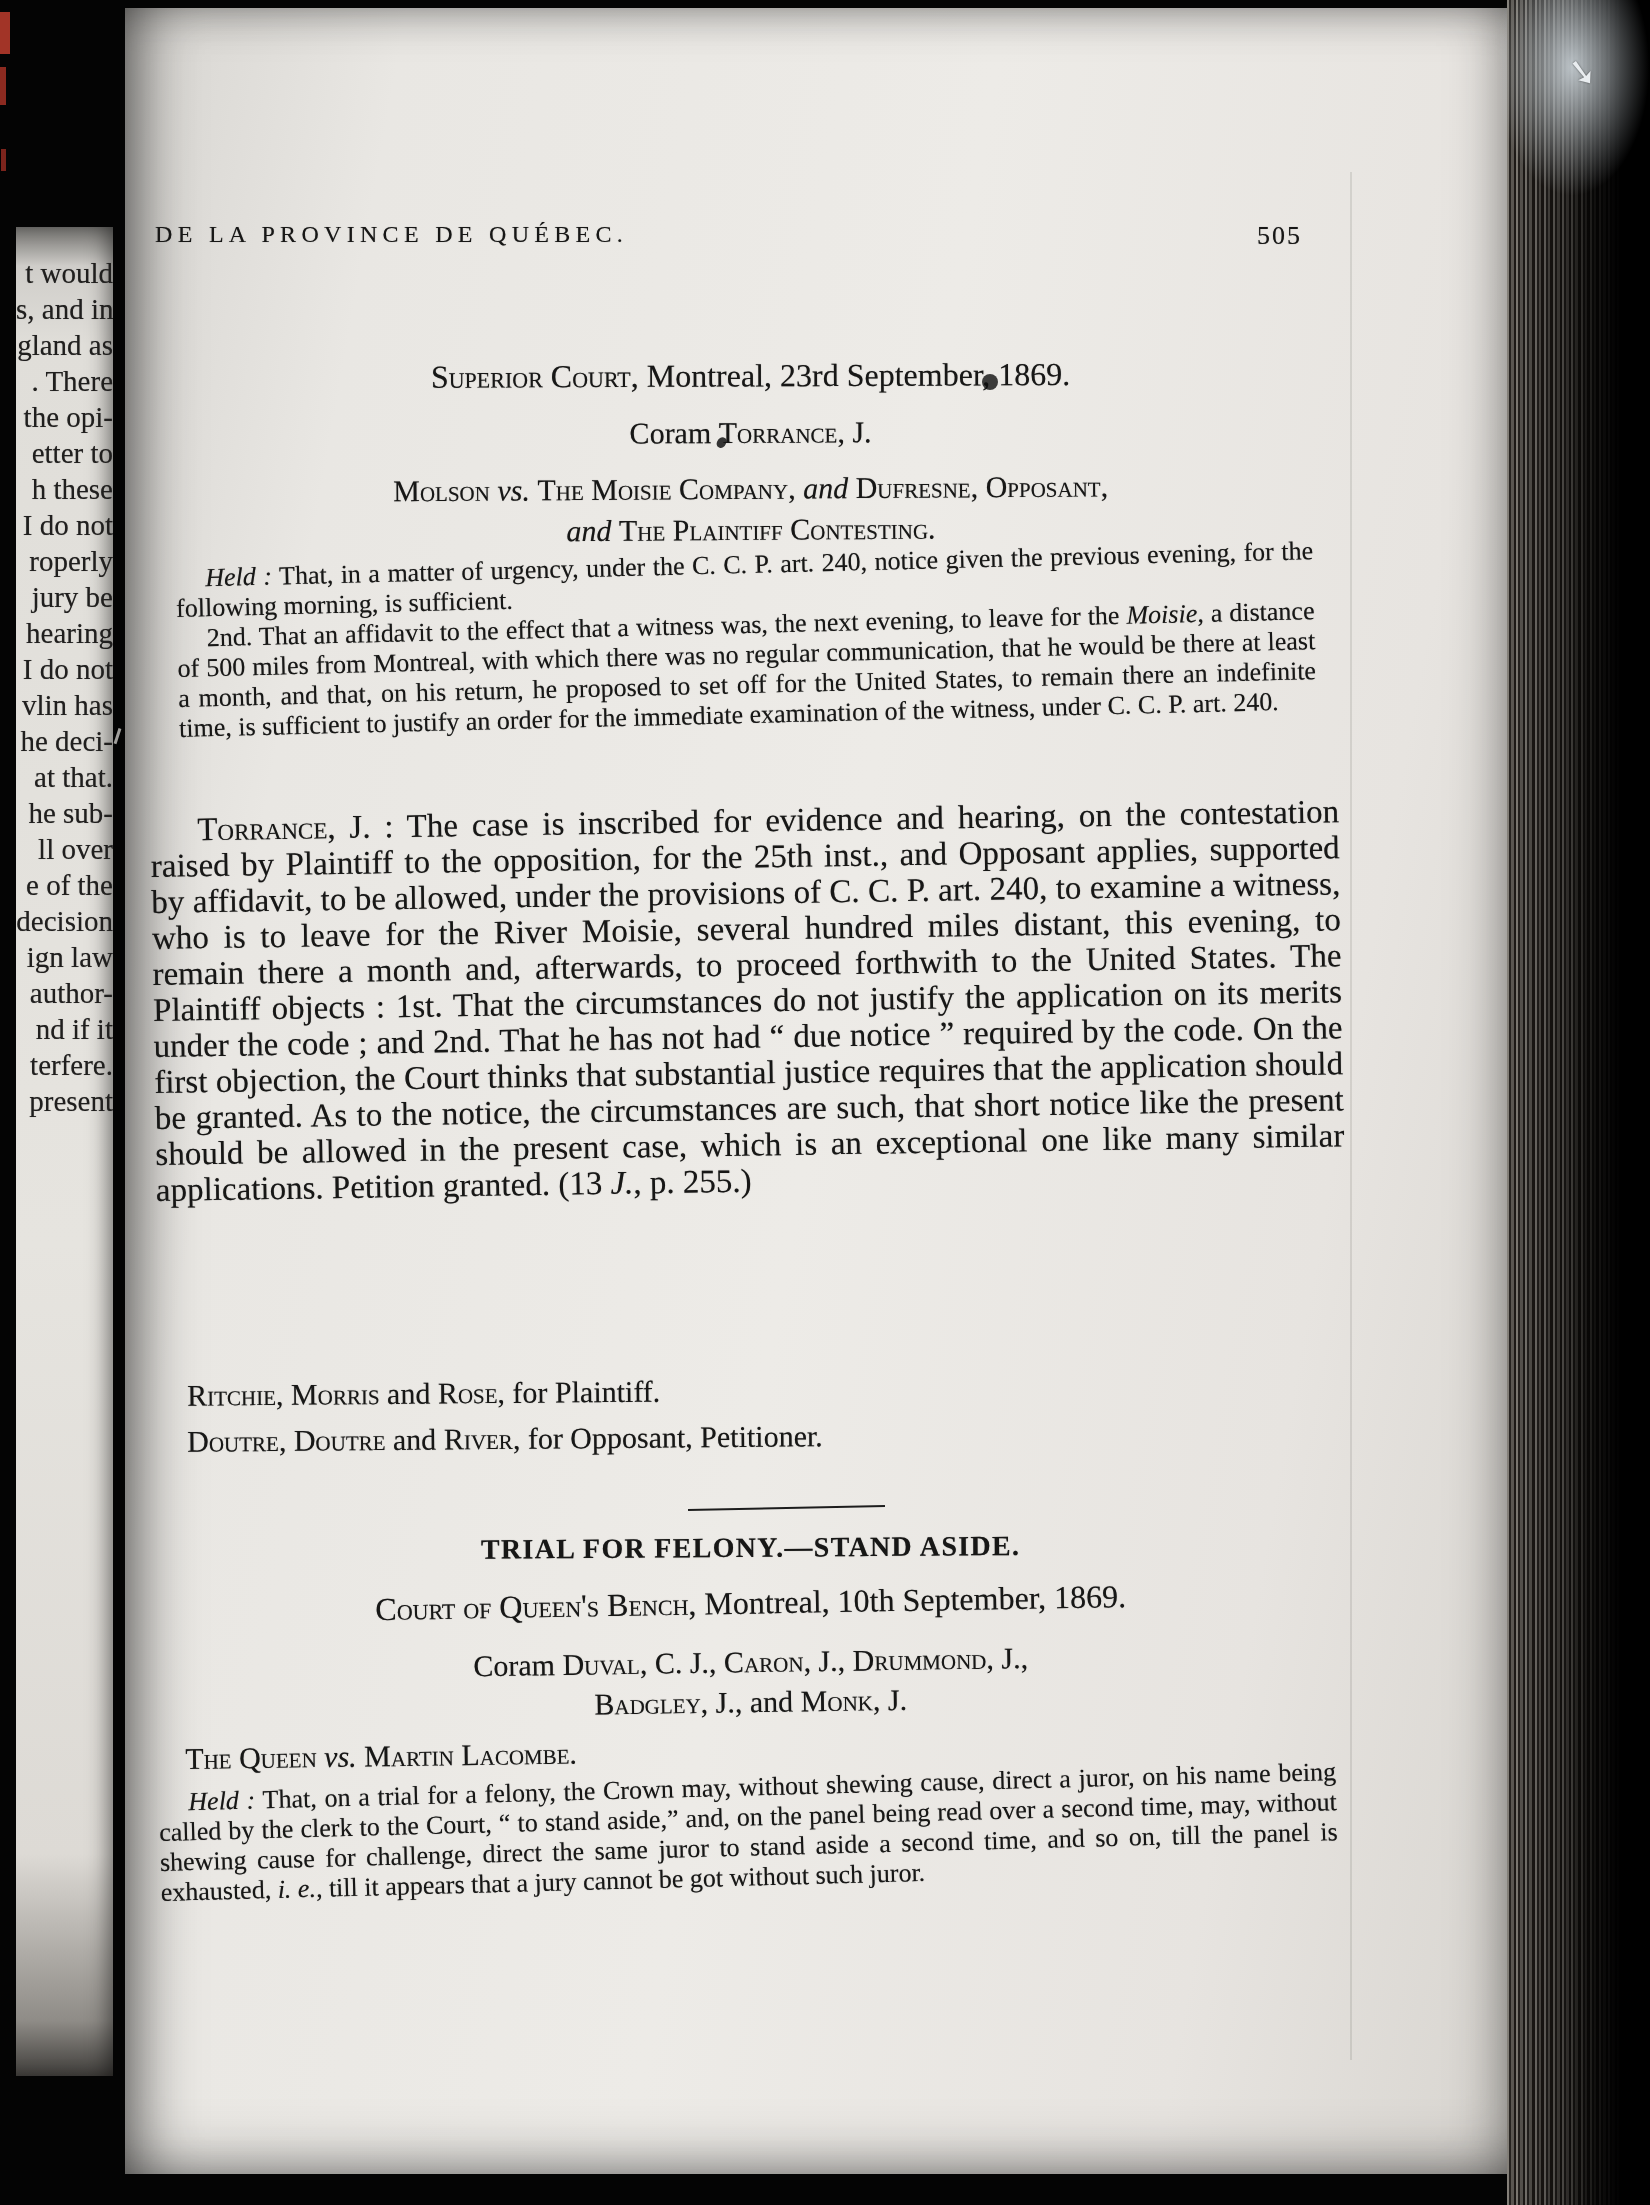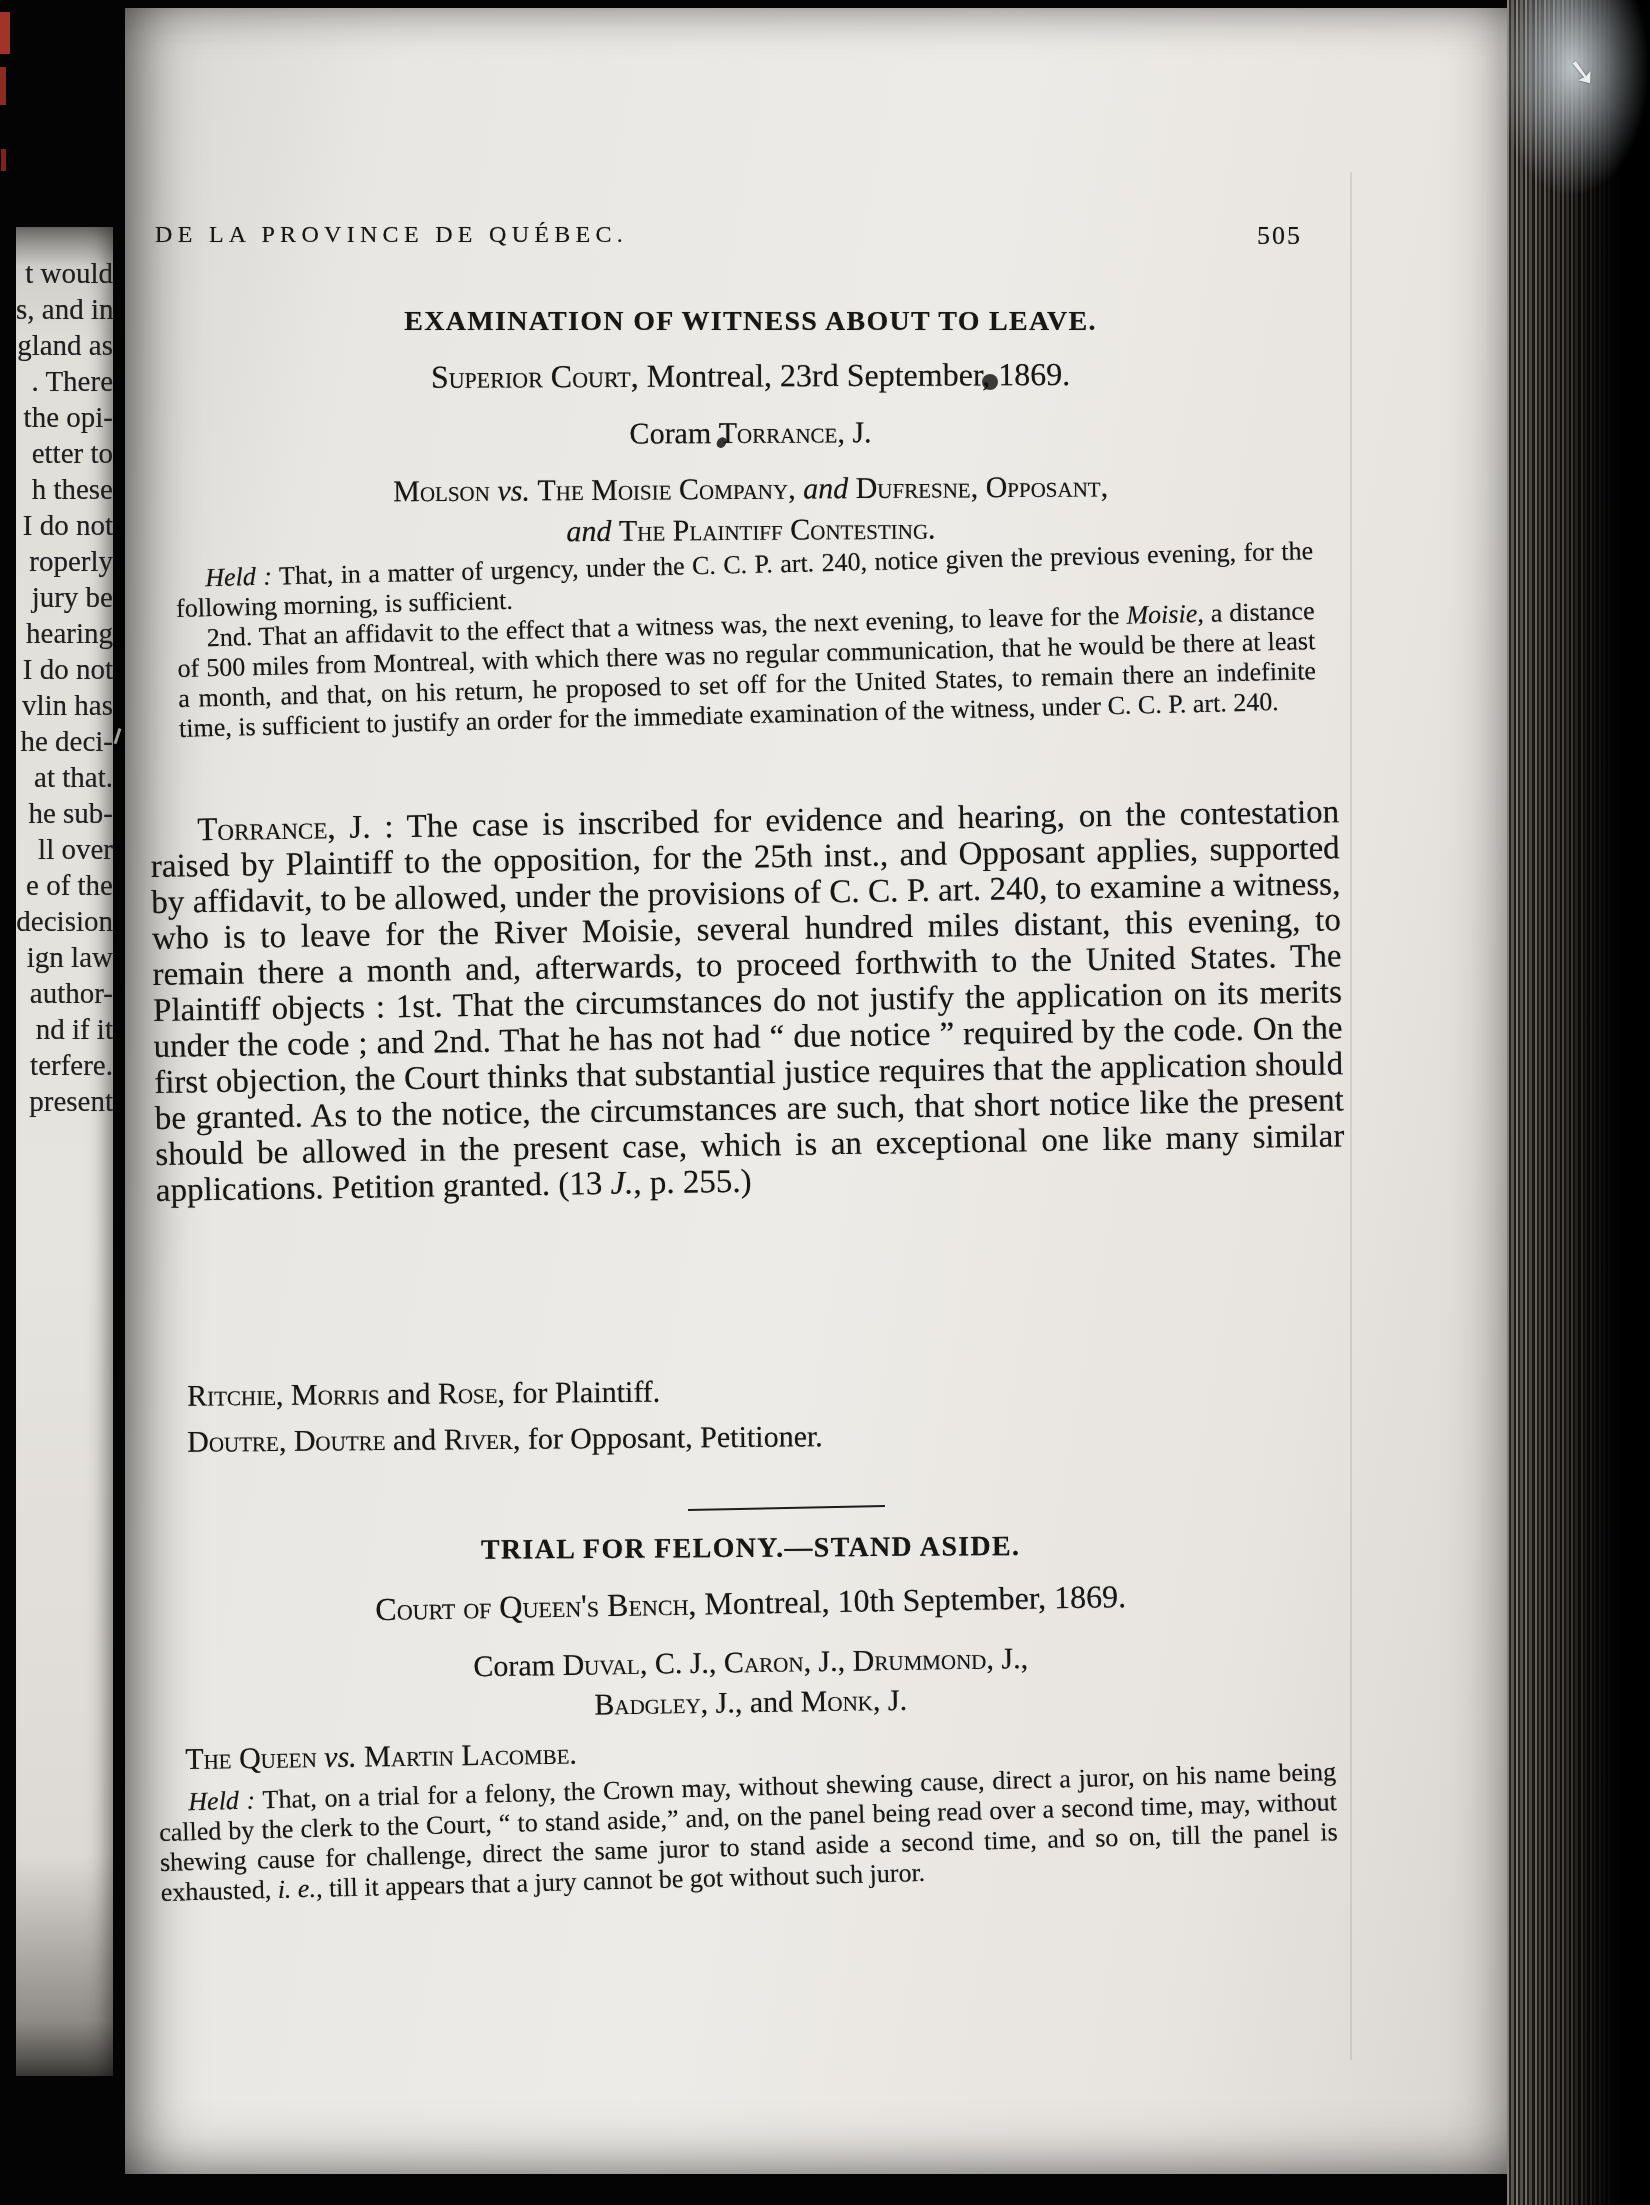--- a/index.html
+++ b/index.html
@@ -168,21 +168,20 @@
   <div class="page">
     <div class="crease"></div>
 
     <div class="content">
 
       <div class="header-row">
         <div class="running-header">DE LA PROVINCE DE QUÉBEC.</div>
         <div class="page-number">505</div>
       </div>
 
-      <h1 class="case-title t1">EXAMINATION OF WITNESS ABOUT TO LEAVE.</h1>
 
       <div class="court-line c1"><span class="sc">Superior Court</span><span>, Montreal, 23rd September, 1869.</span></div>
 
       <div class="coram-line co1"><span>Coram </span><span class="sc">Torrance</span><span>, J.</span></div>
 
       <div class="parties p1">
         <div><span class="sc">Molson</span><span class="it"> vs. </span><span class="sc">The Moisie Company, </span><span class="it">and</span><span class="sc"> Dufresne, Opposant,</span></div>
         <div><span class="it">and </span><span class="sc">The Plaintiff Contesting.</span></div>
       </div>
 

